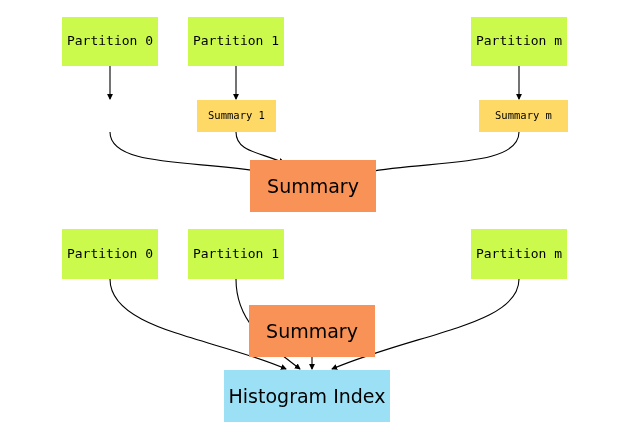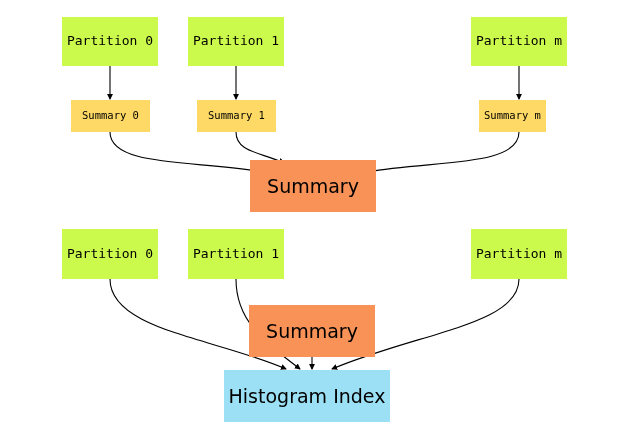--- a/index.html
+++ b/index.html
@@ -98,29 +98,26 @@
   </div>
 
   <div class="node partition" style="left:188px; top:17px; width:96px; height:49px; background:#ccfa4c;">
     <span class="node-label">Partition 1</span>
   </div>
 
   <div class="node partition" style="left:471px; top:17px; width:96px; height:49px; background:#ccfa4c;">
     <span class="node-label">Partition m</span>
   </div>
 
-  <div class="node summary-small" style="left:71px; top:100px; width:79px; height:32px; background:#ffd966;">
-    <span class="node-label">Summary 0</span>
-  </div>
 
   <div class="node summary-small" style="left:197px; top:100px; width:79px; height:32px; background:#ffd966;">
     <span class="node-label">Summary 1</span>
   </div>
 
-  <div class="node summary-small" style="left:479px; top:100px; width:67px; height:32px; background:#ffd966;text-align:right;">
+  <div class="node summary-small" style="left:479px; top:100px; width:89px; height:32px; background:#ffd966;text-align:right;">
     <span class="node-label">Summary m</span>
   </div>
 
   <div class="node summary-big" style="left:250px; top:152px; width:126px; height:52px; background:#f89257;">
     <span class="node-label">Summary</span>
   </div>
 
   <div class="node partition" style="left:62px; top:229px; width:96px; height:50px; background:#ccfa4c;">
     <span class="node-label">Partition 0</span>
   </div>

